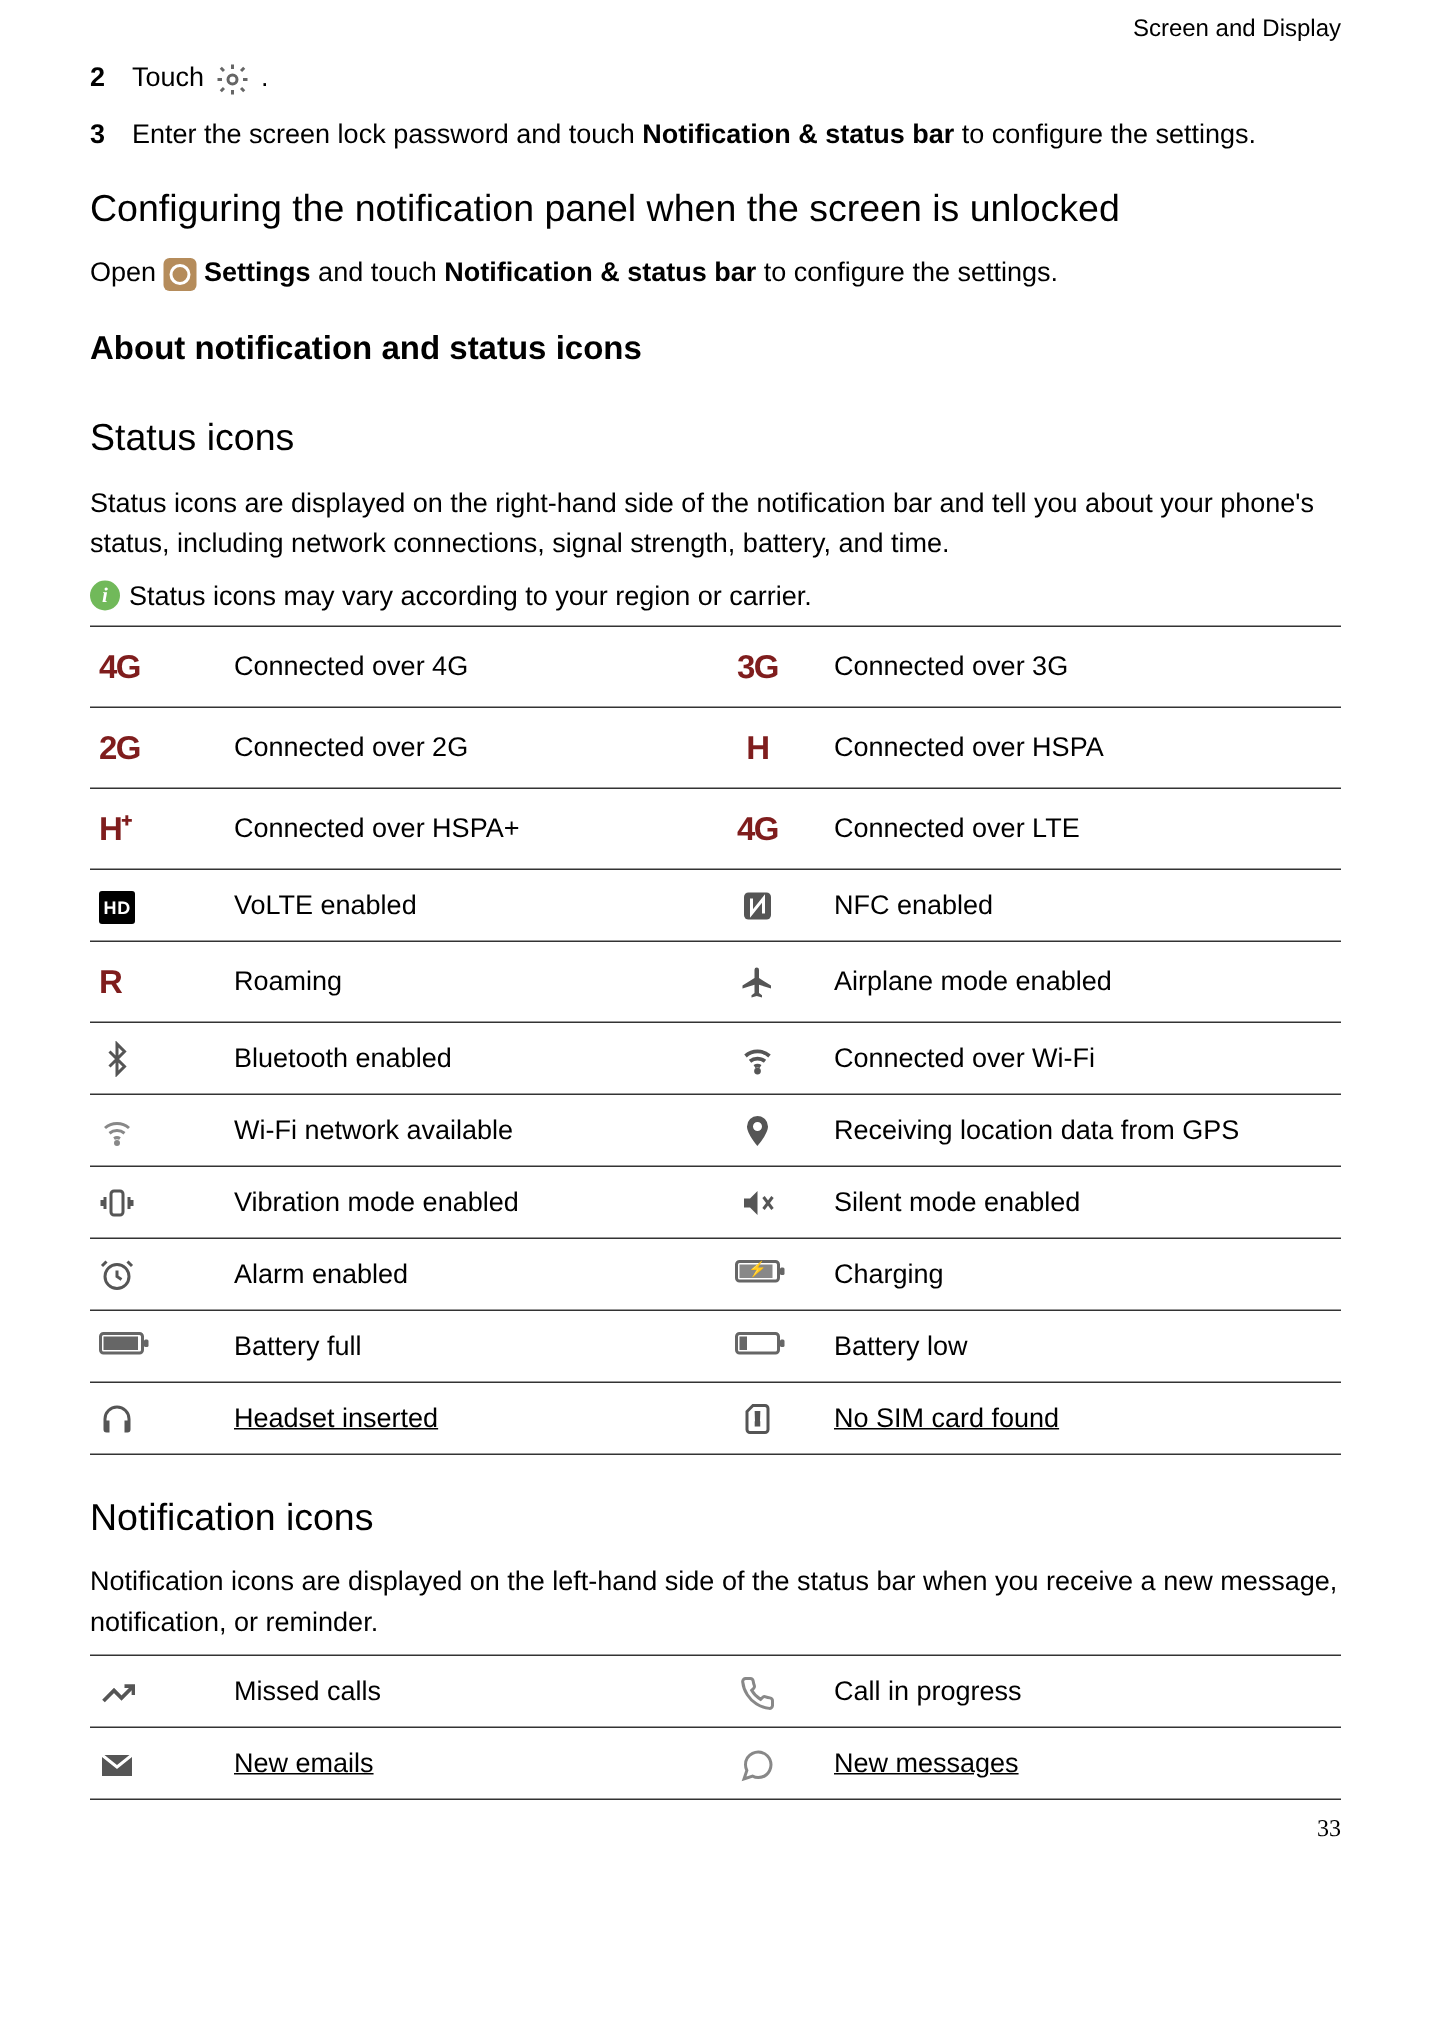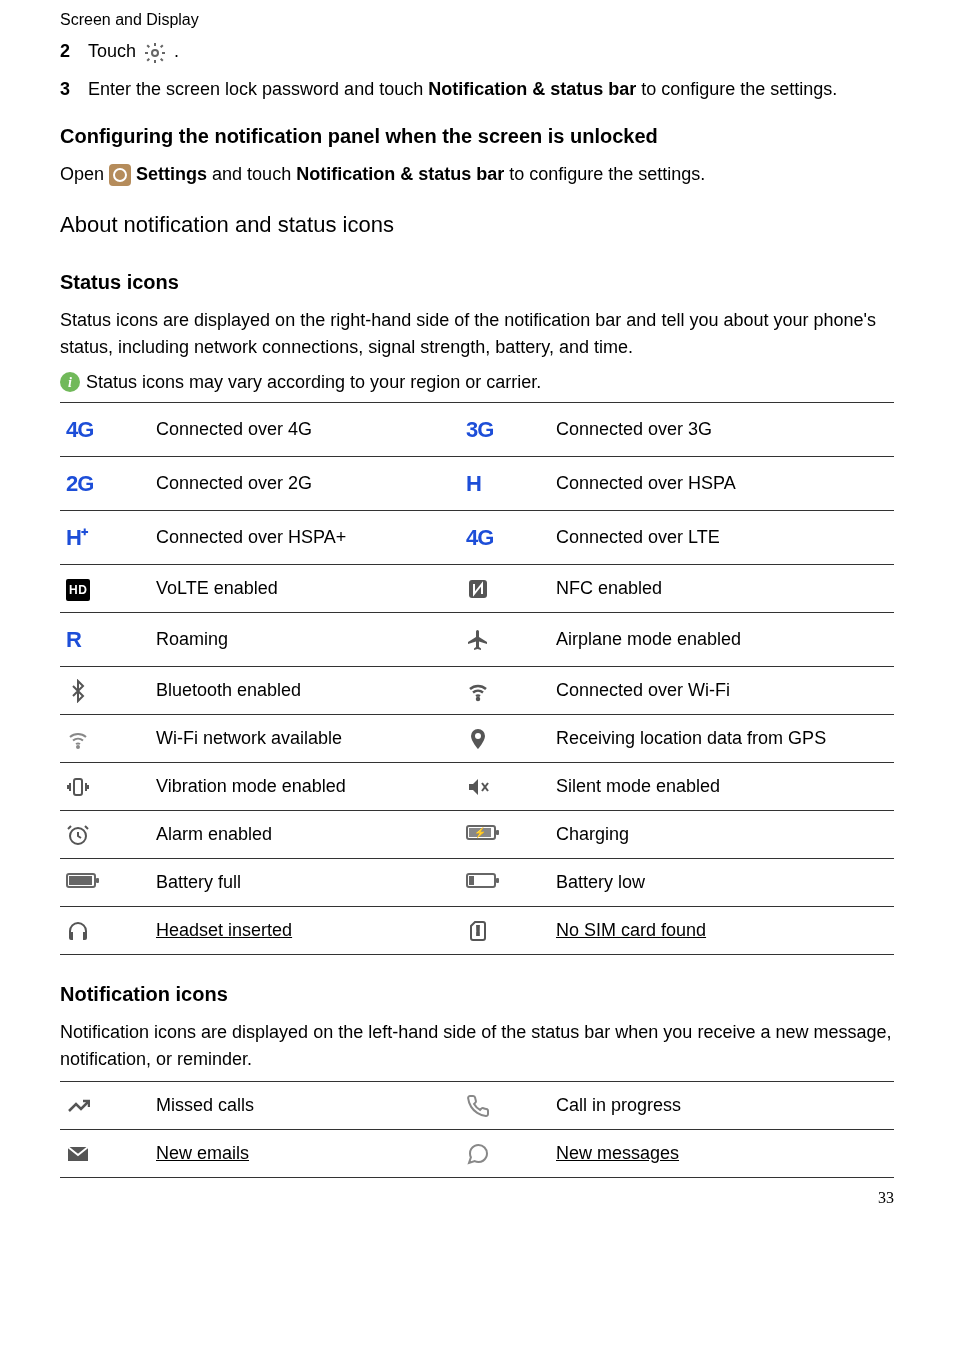--- a/index.html
+++ b/index.html
@@ -6,20 +6,21 @@
   body {
     font-family: Arial, Helvetica, sans-serif;
     width: 954px;
     margin: 0 auto;
     padding: 0 60px 20px 60px;
     color: #000;
     font-size: 18px;
     line-height: 1.5;
   }
   .header-right {
+    text-align: right;
     font-size: 16px;
     padding-top: 8px;
     margin-bottom: 6px;
   }
   .step {
     display: flex;
     margin-bottom: 10px;
   }
   .step-num {
     font-weight: bold;
@@ -28,27 +29,27 @@
   }
   .step-text {
     flex: 1;
   }
   .gear-icon {
     display: inline-block;
     vertical-align: middle;
     margin: 0 2px;
   }
   .h4 {
-    font-weight: bold;
-    font-size: 20px;
+    font-weight: normal;
+    font-size: 25px;
     margin-top: 18px;
     margin-bottom: 10px;
   }
   .h3 {
-    font-weight: normal;
+    font-weight: bold;
     font-size: 22px;
     margin-top: 20px;
     margin-bottom: 26px;
   }
   .para {
     margin-bottom: 8px;
   }
   .info-row {
     display: flex;
     align-items: center;
@@ -107,25 +108,25 @@
   td.icon-cell {
     width: 90px;
     text-align: left;
     padding-left: 6px;
   }
   td.label-cell {
     width: 310px;
   }
   td.icon-cell2 {
     width: 90px;
-    text-align: left;
+    text-align: center;
   }
   .glyph {
     font-size: 22px;
-    color: #1d4ed8;
+    color: #7f1d1d;
     display: inline-block;
     font-weight: bold;
   }
   .glyph.txt {
     font-family: Arial, sans-serif;
     font-weight: 900;
     letter-spacing: -1px;
   }
   .hd-badge {
     display: inline-block;

